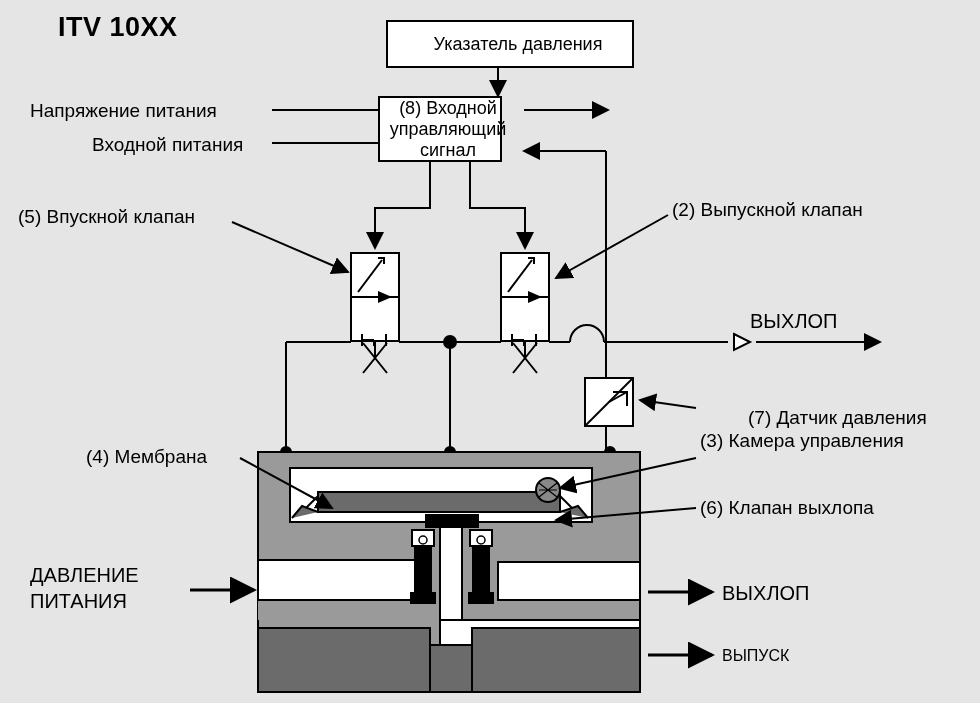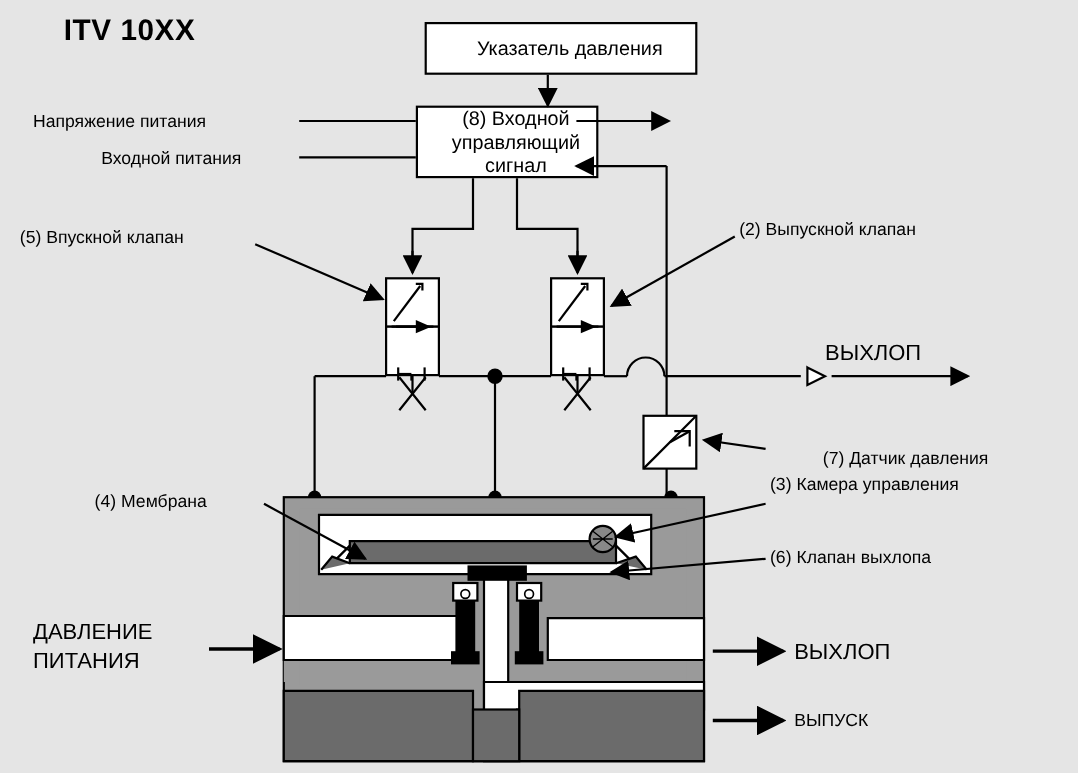--- a/index.html
+++ b/index.html
@@ -11,21 +11,21 @@
     position: relative;
     width: 980px;
     height: 703px;
     background: #e5e5e5;
     font-family: "Liberation Sans", sans-serif;
     overflow: hidden;
   }
   .txt {
     position: absolute;
     color: #000000;
-    font-size: 16px;
+    font-size: 19px;
     line-height: 23px;
     white-space: pre;
   }
   .title {
     font-size: 27px;
     font-weight: bold;
     letter-spacing: 0.5px;
   }
   .boxed {
     position: absolute;
@@ -53,21 +53,21 @@
 </style>
 </head>
 <body>
 
 <div id="canvas">
 
   <div class="txt title" style="left:58px; top:16px;">ITV 10XX</div>
 
   <div class="boxed" style="left:386px; top:20px; width:248px; height:48px;">Указатель давления</div>
 
-  <div class="boxed" style="left:378px; top:96px; width:166px; height:66px; line-height:21px;">(8) Входной
+  <div class="boxed" style="left:378px; top:96px; width:124px; height:66px; line-height:21px;">(8) Входной
 управляющий
 сигнал</div>
 
   <div class="txt" style="left:30px; top:99px;">Напряжение питания</div>
   <div class="txt" style="left:92px; top:133px;">Входной питания</div>
 
   <div class="txt" style="left:18px; top:205px;">(5) Впускной клапан</div>
   <div class="txt" style="left:672px; top:198px;">(2) Выпускной клапан</div>
 
   <div class="txt" style="left:750px; top:310px; font-size:20px;">ВЫХЛОП</div>

